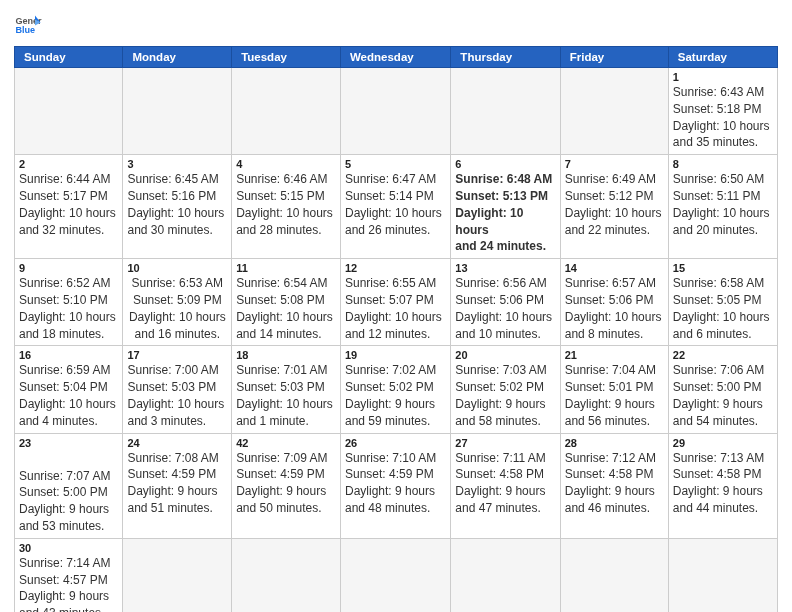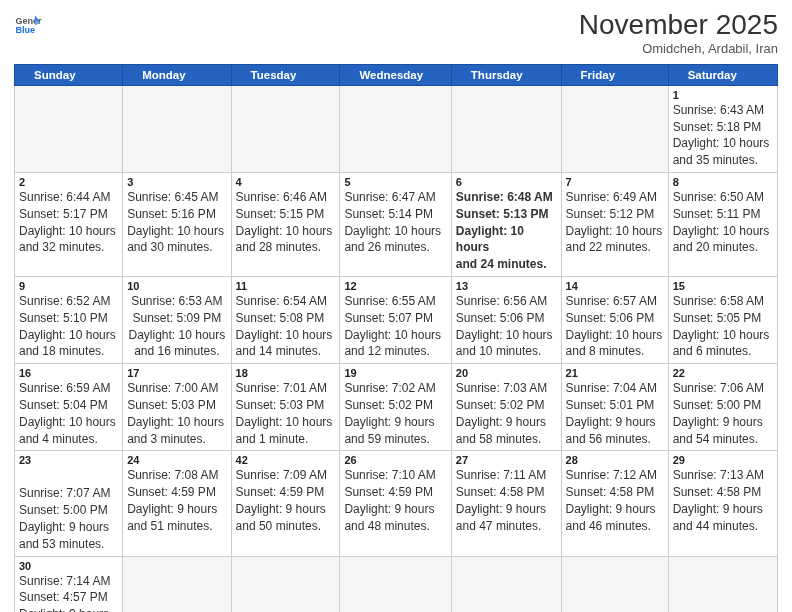--- a/index.html
+++ b/index.html
@@ -47,21 +47,21 @@
     .calendar {
       width: 100%;
       border-collapse: collapse;
       border: 1px solid #bbb;
     }
     .calendar th {
       background: #2563c0;
       color: #fff;
       font-size: 11.5px;
       font-weight: bold;
-      padding: 4px 19px;
+      padding: 4px 9px;
       text-align: left;
       border: 1px solid #1a4fa0;
     }
     .calendar td {
       border: 1px solid #ccc;
       vertical-align: top;
       padding: 3px 4px;
       width: 113px;
       min-height: 70px;
       font-size: 9.5px;
@@ -90,24 +90,20 @@
 <div class="page">
   <div class="header">
     <div class="logo">
       <svg class="logo-icon" viewBox="0 0 40 40">
         <text x="2" y="20" font-size="13" font-family="Arial" font-weight="bold" fill="#555">General</text>
         <text x="2" y="33" font-size="13" font-family="Arial" font-weight="bold" fill="#1a73e8">Blue</text>
         <polygon points="30,8 38,18 30,14" fill="#1a73e8"></polygon>
         <polygon points="30,14 38,18 30,22" fill="#63a8f0"></polygon>
       </svg>
     </div>
-    <div class="title-block">
-      <div class="month-year">November 2025</div>
-      <div class="location">Omidcheh, Ardabil, Iran</div>
-    </div>
   </div>
 
   <table class="calendar">
     <thead>
       <tr>
       <th>Sunday</th>
           <th>Monday</th>
           <th>Tuesday</th>
           <th>Wednesday</th>
           <th>Thursday</th>

